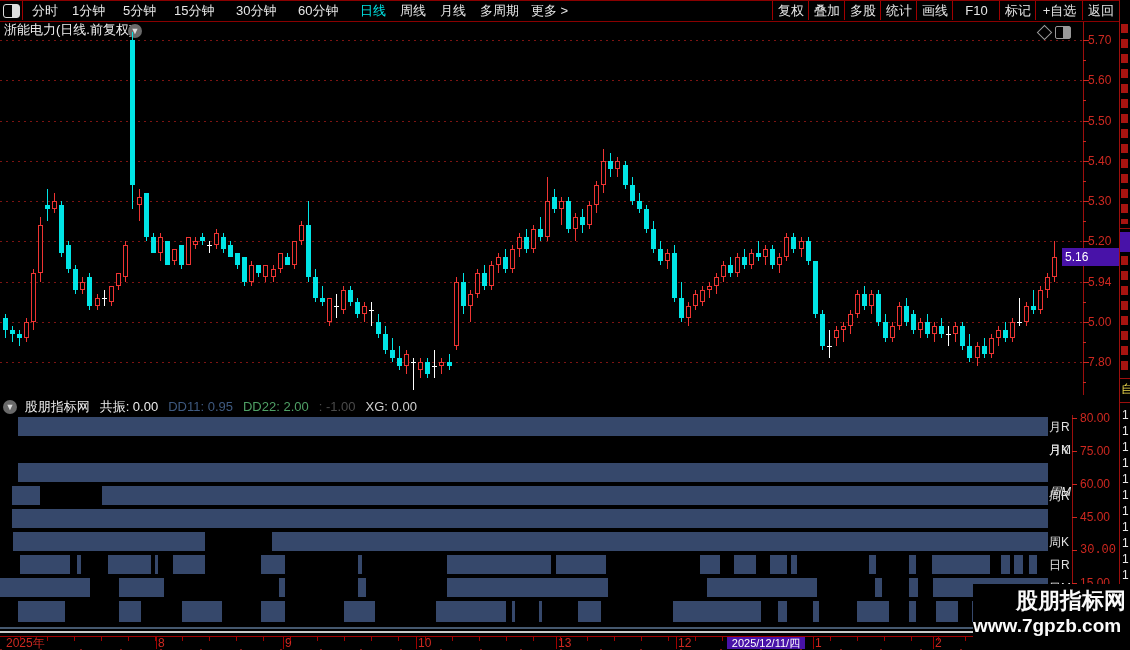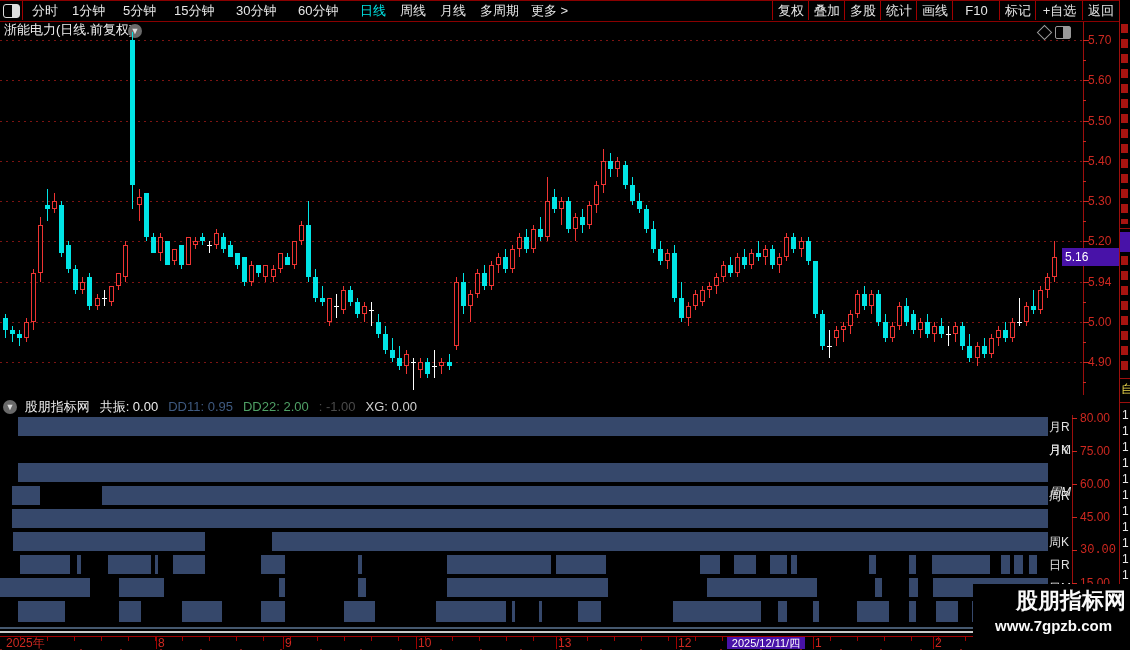--- a/index.html
+++ b/index.html
@@ -51,21 +51,21 @@
   
   #strip{left:1120px;top:0;width:10px;height:650px;background:#000;overflow:hidden;}
   .strip-marks{position:absolute;left:1px;width:7px;background:repeating-linear-gradient(180deg,#a81410 0 9px,#000 9px 15px);}
   .strip-sep{position:absolute;left:0;width:10px;height:1px;background:#9c0e0c;}
   #strip-purple{position:absolute;left:0;top:232px;width:10px;height:20px;background:#4812a8;}
   #strip-yellow{position:absolute;left:1px;top:381px;width:9px;height:13px;color:#e8d44a;font-size:12px;overflow:hidden;}
   .strip-one{position:absolute;left:2px;color:#e8e8e8;font-size:12px;height:14px;line-height:14px;}
   
   #watermark{left:973px;top:584px;width:157px;height:66px;background:#000;text-align:right;color:#fafafa;z-index:50;}
   #wm1{font-size:22px;font-weight:700;line-height:26px;margin:4px 4px 0 0;}
-  #wm2{font-size:15px;font-weight:700;line-height:24px;margin-right:18px;}
+  #wm2{font-size:19px;font-weight:700;line-height:24px;margin-right:18px;}
 </style>
 </head>
 <body>
 
 <div id="app">
 
   <div id="toolbar" class="abs">
     <div id="tb-icon" class="abs"></div>
     <div id="tb-sep" class="abs"></div>
     <div id="tb-periods">
@@ -416,21 +416,21 @@
   <div id="axis-line-main" class="abs"></div>
   <div id="price-axis">
       <div class="ylab" style="left: 1088px; top: 33px;">5.70</div>
       <div class="ylab" style="left: 1088px; top: 73px;">5.60</div>
       <div class="ylab" style="left: 1088px; top: 114px;">5.50</div>
       <div class="ylab" style="left: 1088px; top: 154px;">5.40</div>
       <div class="ylab" style="left: 1088px; top: 194px;">5.30</div>
       <div class="ylab" style="left: 1088px; top: 234px;">5.20</div>
       <div class="ylab" style="left: 1088px; top: 275px;">5.94</div>
       <div class="ylab" style="left: 1088px; top: 315px;">5.00</div>
-      <div class="ylab" style="left: 1088px; top: 355px;">4.90</div>
+      <div class="ylab" style="left: 1088px; top: 355px;">7.80</div>
       <div class="ytick" style="left: 1083px; width: 3px; top: 382px;"></div>
       <div class="ytick" style="left: 1083px; width: 6px; top: 362px;"></div>
       <div class="ytick" style="left: 1083px; width: 3px; top: 342px;"></div>
       <div class="ytick" style="left: 1083px; width: 6px; top: 322px;"></div>
       <div class="ytick" style="left: 1083px; width: 3px; top: 302px;"></div>
       <div class="ytick" style="left: 1083px; width: 6px; top: 282px;"></div>
       <div class="ytick" style="left: 1083px; width: 3px; top: 261px;"></div>
       <div class="ytick" style="left: 1083px; width: 6px; top: 241px;"></div>
       <div class="ytick" style="left: 1083px; width: 3px; top: 221px;"></div>
       <div class="ytick" style="left: 1083px; width: 6px; top: 201px;"></div>

